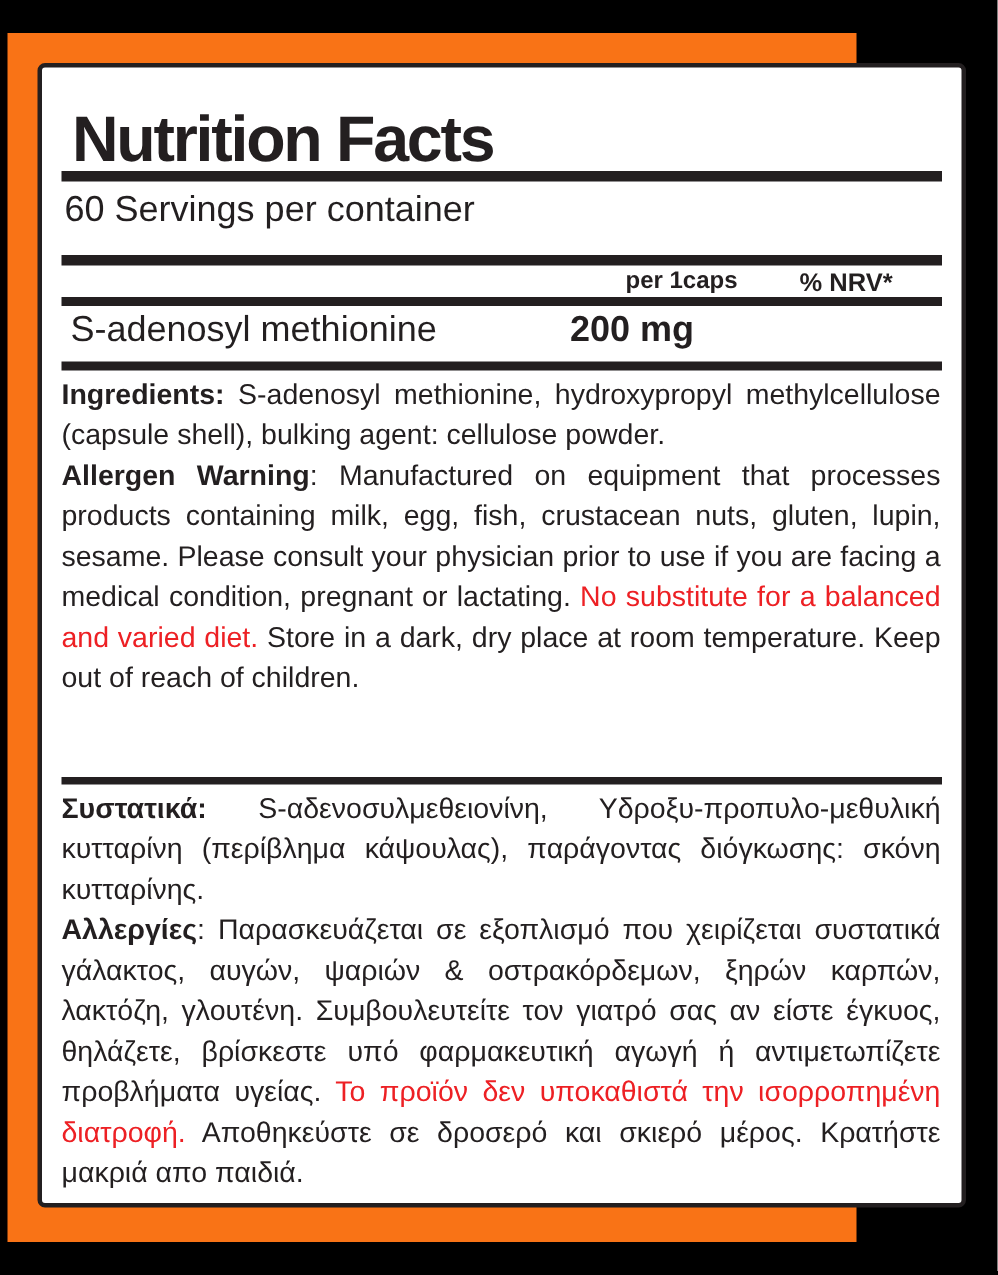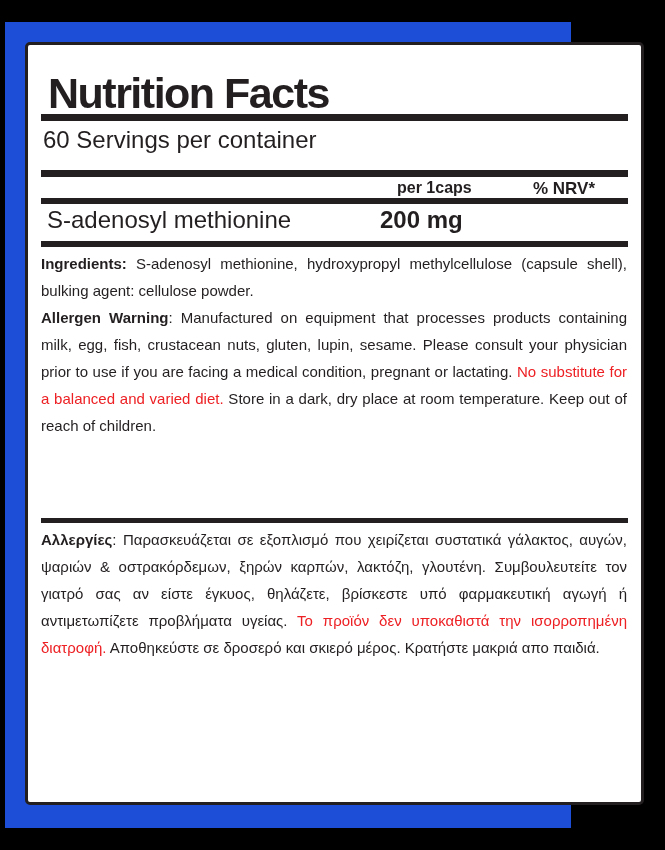--- a/index.html
+++ b/index.html
@@ -8,21 +8,21 @@
     background: #000000;
     position: relative;
     font-family: "Liberation Sans", sans-serif;
     color: #231f20;
     overflow: hidden;
   }
   .page {
     position: absolute;
     left: 5px; top: 22px;
     width: 566px; height: 806px;
-    background: #1d4ed8;
+    background: #f97316;
   }
   .label-box {
     position: absolute;
     left: 20px; top: 20px;
     width: 613px; height: 757px;
     border: 3px solid #231f20;
     border-radius: 5px;
     background: #ffffff;
   }
   .title {
@@ -48,21 +48,21 @@
     left: 15px; top: 81px;
     font-size: 24px;
   }
   .serving-size-line {
     position: absolute;
     left: 15px; top: 99px;
     font-size: 22px;
   }
   .col-amount {
     position: absolute;
-    left: 369px; top: 134px;
+    left: 389px; top: 134px;
     font-size: 16px;
     font-weight: bold;
   }
   .col-nrv {
     position: absolute;
     left: 505px; top: 134px;
     font-size: 17px;
     font-weight: bold;
   }
   .nutrient-name {
@@ -73,21 +73,21 @@
   .nutrient-amount {
     position: absolute;
     left: 352px; top: 161px;
     font-size: 24px;
     font-weight: bold;
   }
   .para-block {
     position: absolute;
     left: 13px;
     width: 586px;
-    font-size: 15px;
+    font-size: 19px;
     line-height: 27px;
     text-align: justify;
   }
   .para-en { top: 205px; }
   .para-gr { top: 481px; }
   .para-block p { margin: 0; }
   .red-text { color: #ed2024; }
   b { font-weight: bold; }
 </style>
 </head>
@@ -115,17 +115,18 @@
     <div class="rule rule-4"></div>
 
     <div class="para-block para-en">
       <p><b>Ingredients:</b><span> S-adenosyl methionine, hydroxypropyl methylcellulose (capsule shell), bulking agent: cellulose powder.</span></p>
       <p><b>Allergen Warning</b><span>: Manufactured on equipment that processes products containing milk, egg, fish, crustacean nuts, gluten, lupin, sesame. Please consult your physician prior to use if you are facing a medical condition, pregnant or lactating. </span><span class="red-text">No substitute for a balanced and varied diet.</span><span> Store in a dark, dry place at room temperature. Keep out of reach of children.</span></p>
     </div>
 
     <div class="rule rule-5"></div>
 
     <div class="para-block para-gr">
+      <p><b>Συστατικά:</b><span> S-αδενοσυλμεθειονίνη, Υδροξυ-προπυλο-μεθυλική κυτταρίνη (περίβλημα κάψουλας), παράγοντας διόγκωσης: σκόνη κυτταρίνης.</span></p>
       <p><b>Αλλεργίες</b><span>: Παρασκευάζεται σε εξοπλισμό που χειρίζεται συστατικά γάλακτος, αυγών, ψαριών &amp; οστρακόρδεμων, ξηρών καρπών, λακτόζη, γλουτένη. Συμβουλευτείτε τον γιατρό σας αν είστε έγκυος, θηλάζετε, βρίσκεστε υπό φαρμακευτική αγωγή ή αντιμετωπίζετε προβλήματα υγείας. </span><span class="red-text">Το προϊόν δεν υποκαθιστά την ισορροπημένη διατροφή.</span><span> Αποθηκεύστε σε δροσερό και σκιερό μέρος. Κρατήστε μακριά απο παιδιά.</span></p>
     </div>
 
   </div>
 </div>
 
 </body></html>

